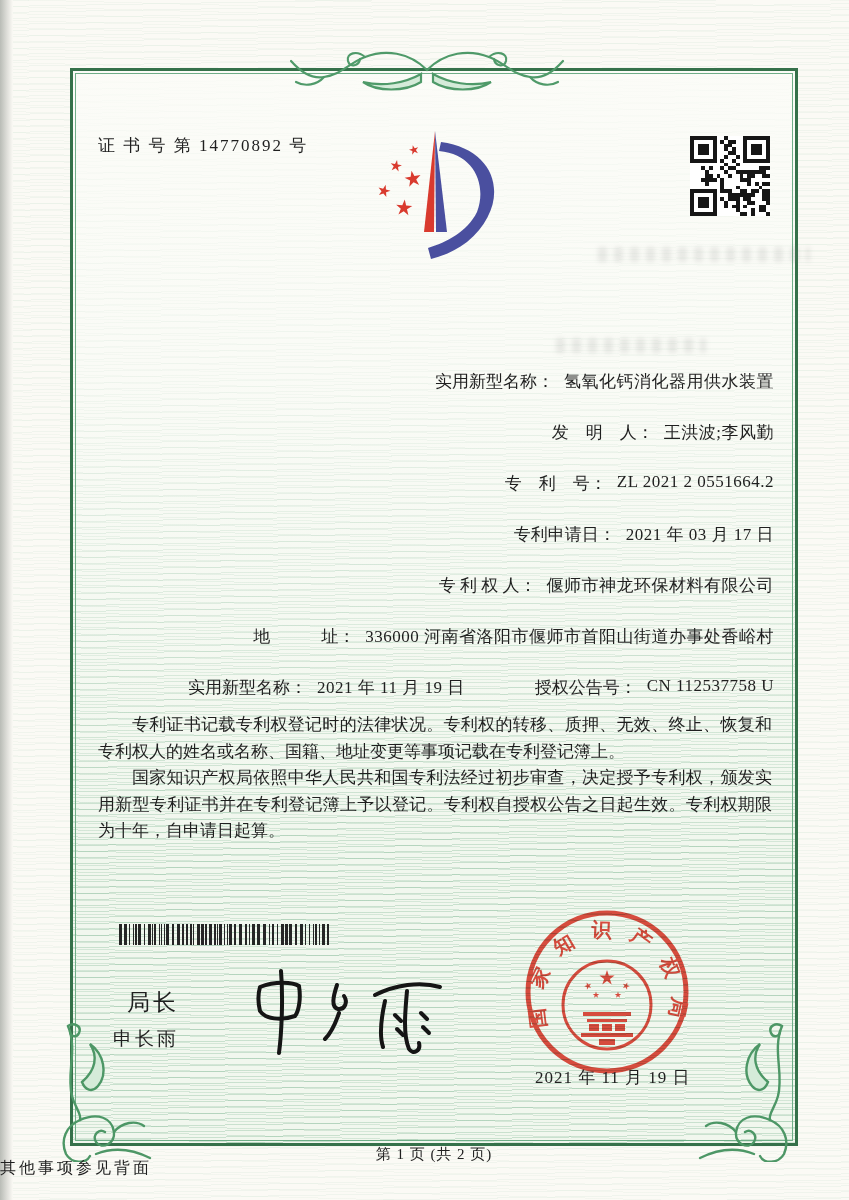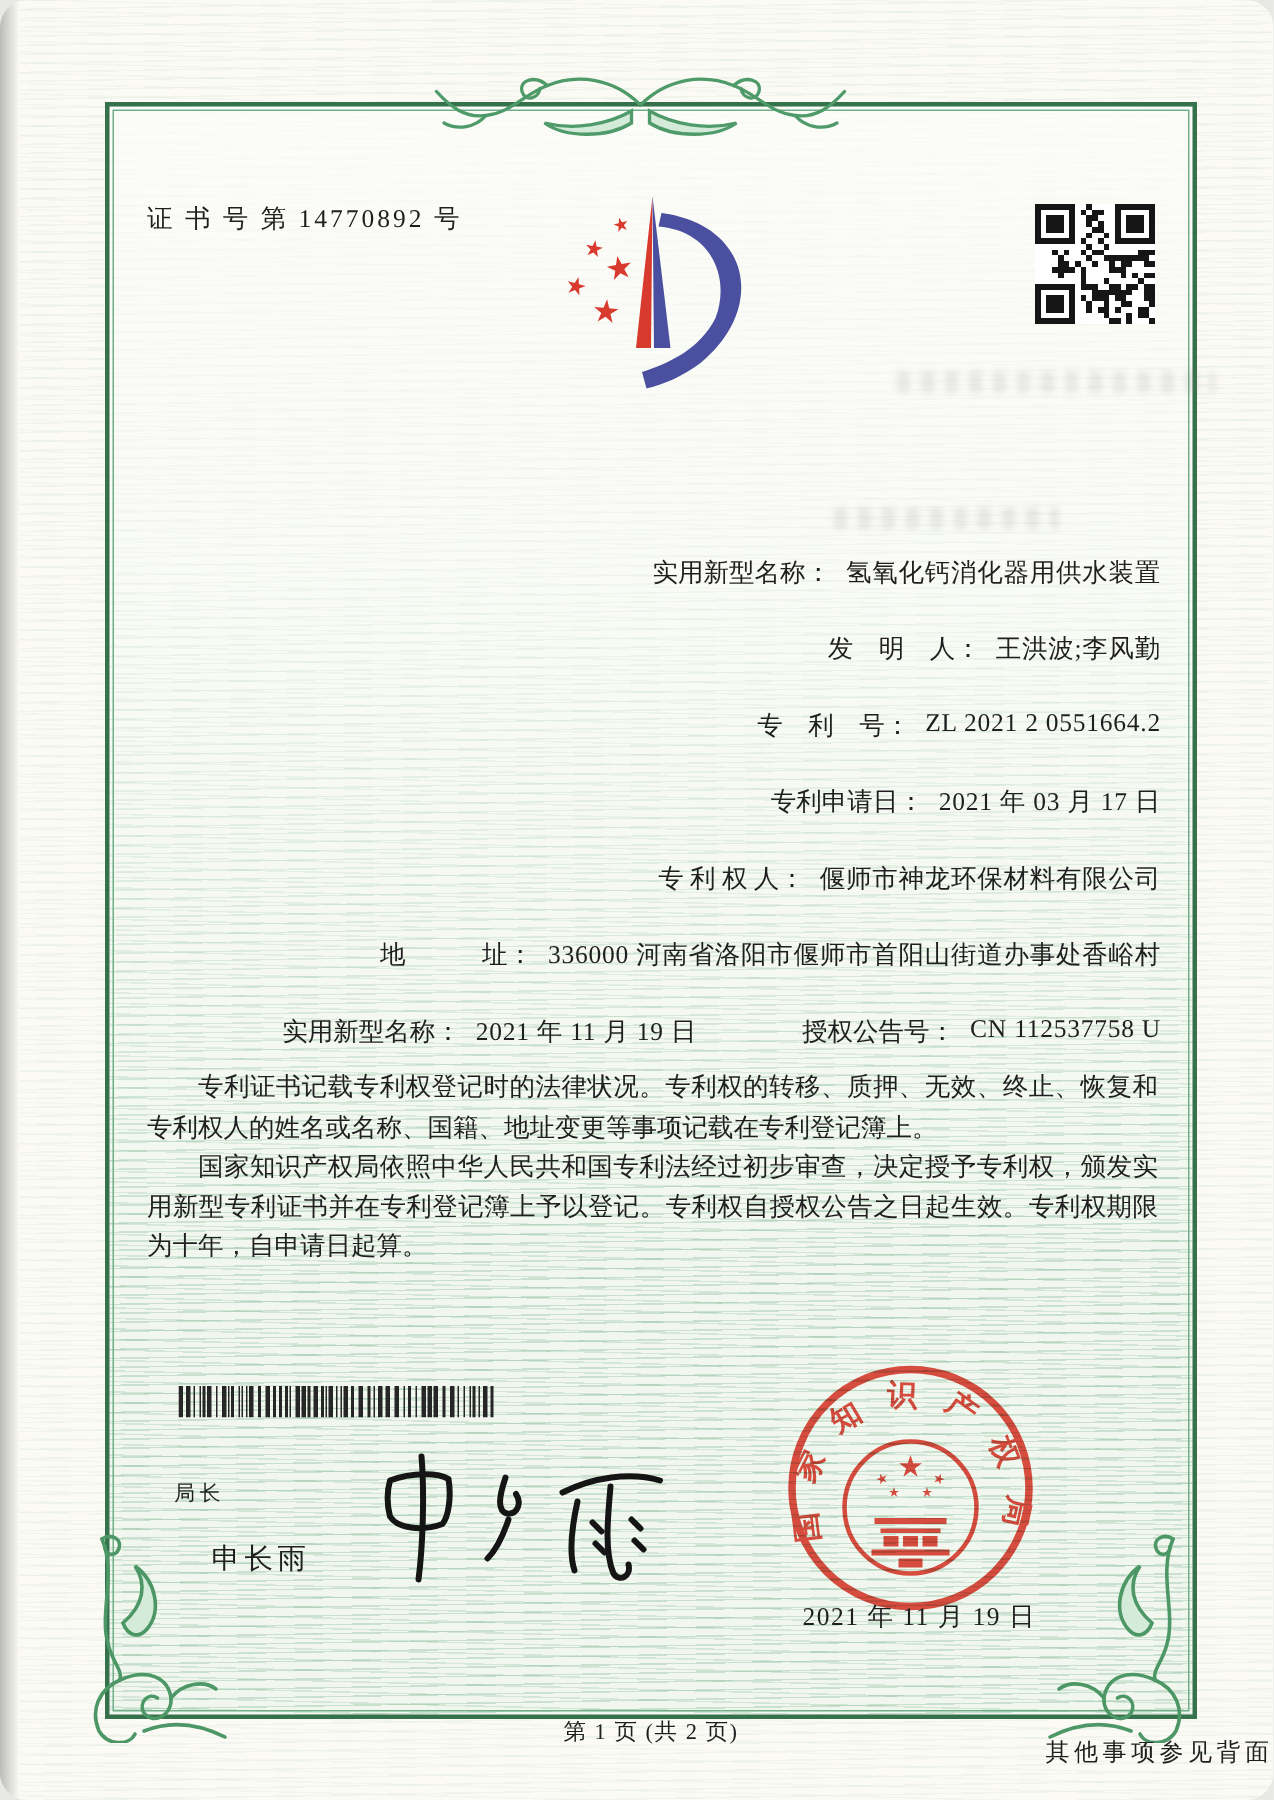--- a/index.html
+++ b/index.html
@@ -1,20 +1,20 @@
 <!DOCTYPE html>
 <html><head>
 <meta charset="utf-8">
 <style>
   * { margin:0; padding:0; box-sizing:border-box; }
   html,body { background:#e8e8e4; }
   .page {
     position:relative; width:849px; height:1200px; margin:0 auto;
     background:#fbfaf5; overflow:hidden;
-    font-family:"Liberation Serif","DejaVu Serif",serif; color:#1f1f1f;border-radius:18px;
+    font-family:"Liberation Serif","DejaVu Serif",serif; color:#1f1f1f;
   }
   .page::before { 
     content:""; position:absolute; inset:0; opacity:.30; pointer-events:none;
     background:
       repeating-linear-gradient(179deg, rgba(110,175,135,.25) 0 1px, transparent 1px 6px),
       repeating-linear-gradient(181.5deg, rgba(110,175,135,.18) 0 1px, transparent 1px 7px);
   }
   .scan-edge { position:absolute; left:0; top:0; bottom:0; width:13px;
     background:linear-gradient(90deg,#b9bcb6,#dfdfda 55%,#fbfaf5); }
   .frame { position:absolute; left:70px; top:68px; width:728px; height:1078px;
@@ -32,30 +32,30 @@
     font-size:42px; font-weight:700; letter-spacing:5px; }
   .fields { position:absolute; left:98px; top:370px; width:676px; font-size:17px; }
   .field-row { display:flex; height:18px; margin-bottom:33px; white-space:nowrap;justify-content:flex-end; }
   .field-label { flex:none; }
   .field-value { margin-left:10px; letter-spacing:.5px; }
   .grant-pair2 { margin-left:70px; display:flex; }
   .paras { position:absolute; left:98px; top:712px; width:674px; font-size:17px;
     line-height:26.6px; text-align:justify; }
   .paras p { text-indent:2em; }
   .barcode { position:absolute; left:119px; top:924px; width:215px; height:21px; }
-  .signer-title { position:absolute; left:116px; top:987px; font-size:14px; letter-spacing:3px;
+  .signer-title { position:absolute; left:127px; top:987px; font-size:23px; letter-spacing:3px;
     font-family:"Liberation Sans","DejaVu Sans",sans-serif; }
   .signer-name  { position:absolute; left:113px; top:1026px; font-size:19px; letter-spacing:3px;
-    font-family:Liberation Mono, monospace;margin-left:28px; }
+    font-family:Liberation Mono, monospace; }
   .signature { position:absolute; left:235px; top:955px; }
   .seal { position:absolute; left:505px; top:895px; opacity:.88; mix-blend-mode:multiply; }
   .seal-date { position:absolute; left:535px; top:1066px; font-size:17px; letter-spacing:1px; z-index:5; }
   .page-info { position:absolute; left:70px; top:1113px; width:728px; text-align:center;
     font-size:15px; letter-spacing:1px;margin-top:32px; }
-  .back-note { position:absolute; left:0; top:1158px; width:849px; text-align:right;
+  .back-note { position:absolute; left:0; top:1158px; width:849px; text-align:left;
     font-size:16px; letter-spacing:3px; }
   .smudge { position:absolute; height:15px; opacity:.14; filter:blur(2.5px);
     background:repeating-linear-gradient(90deg,#7a7a7a 0 9px, transparent 9px 16px); }
   .smudge1 { left:598px; top:247px; width:212px; }
   .smudge2 { left:556px; top:338px; width:150px; }
   .ornament-corner { position:absolute; top:1022px; }
   .ornament-corner.left { left:52px; }
   .ornament-corner.right { left:698px; transform:scale(-1,1); }
   .ornament-top { position:absolute; left:287px; top:40px; }
   svg { display:block; }

